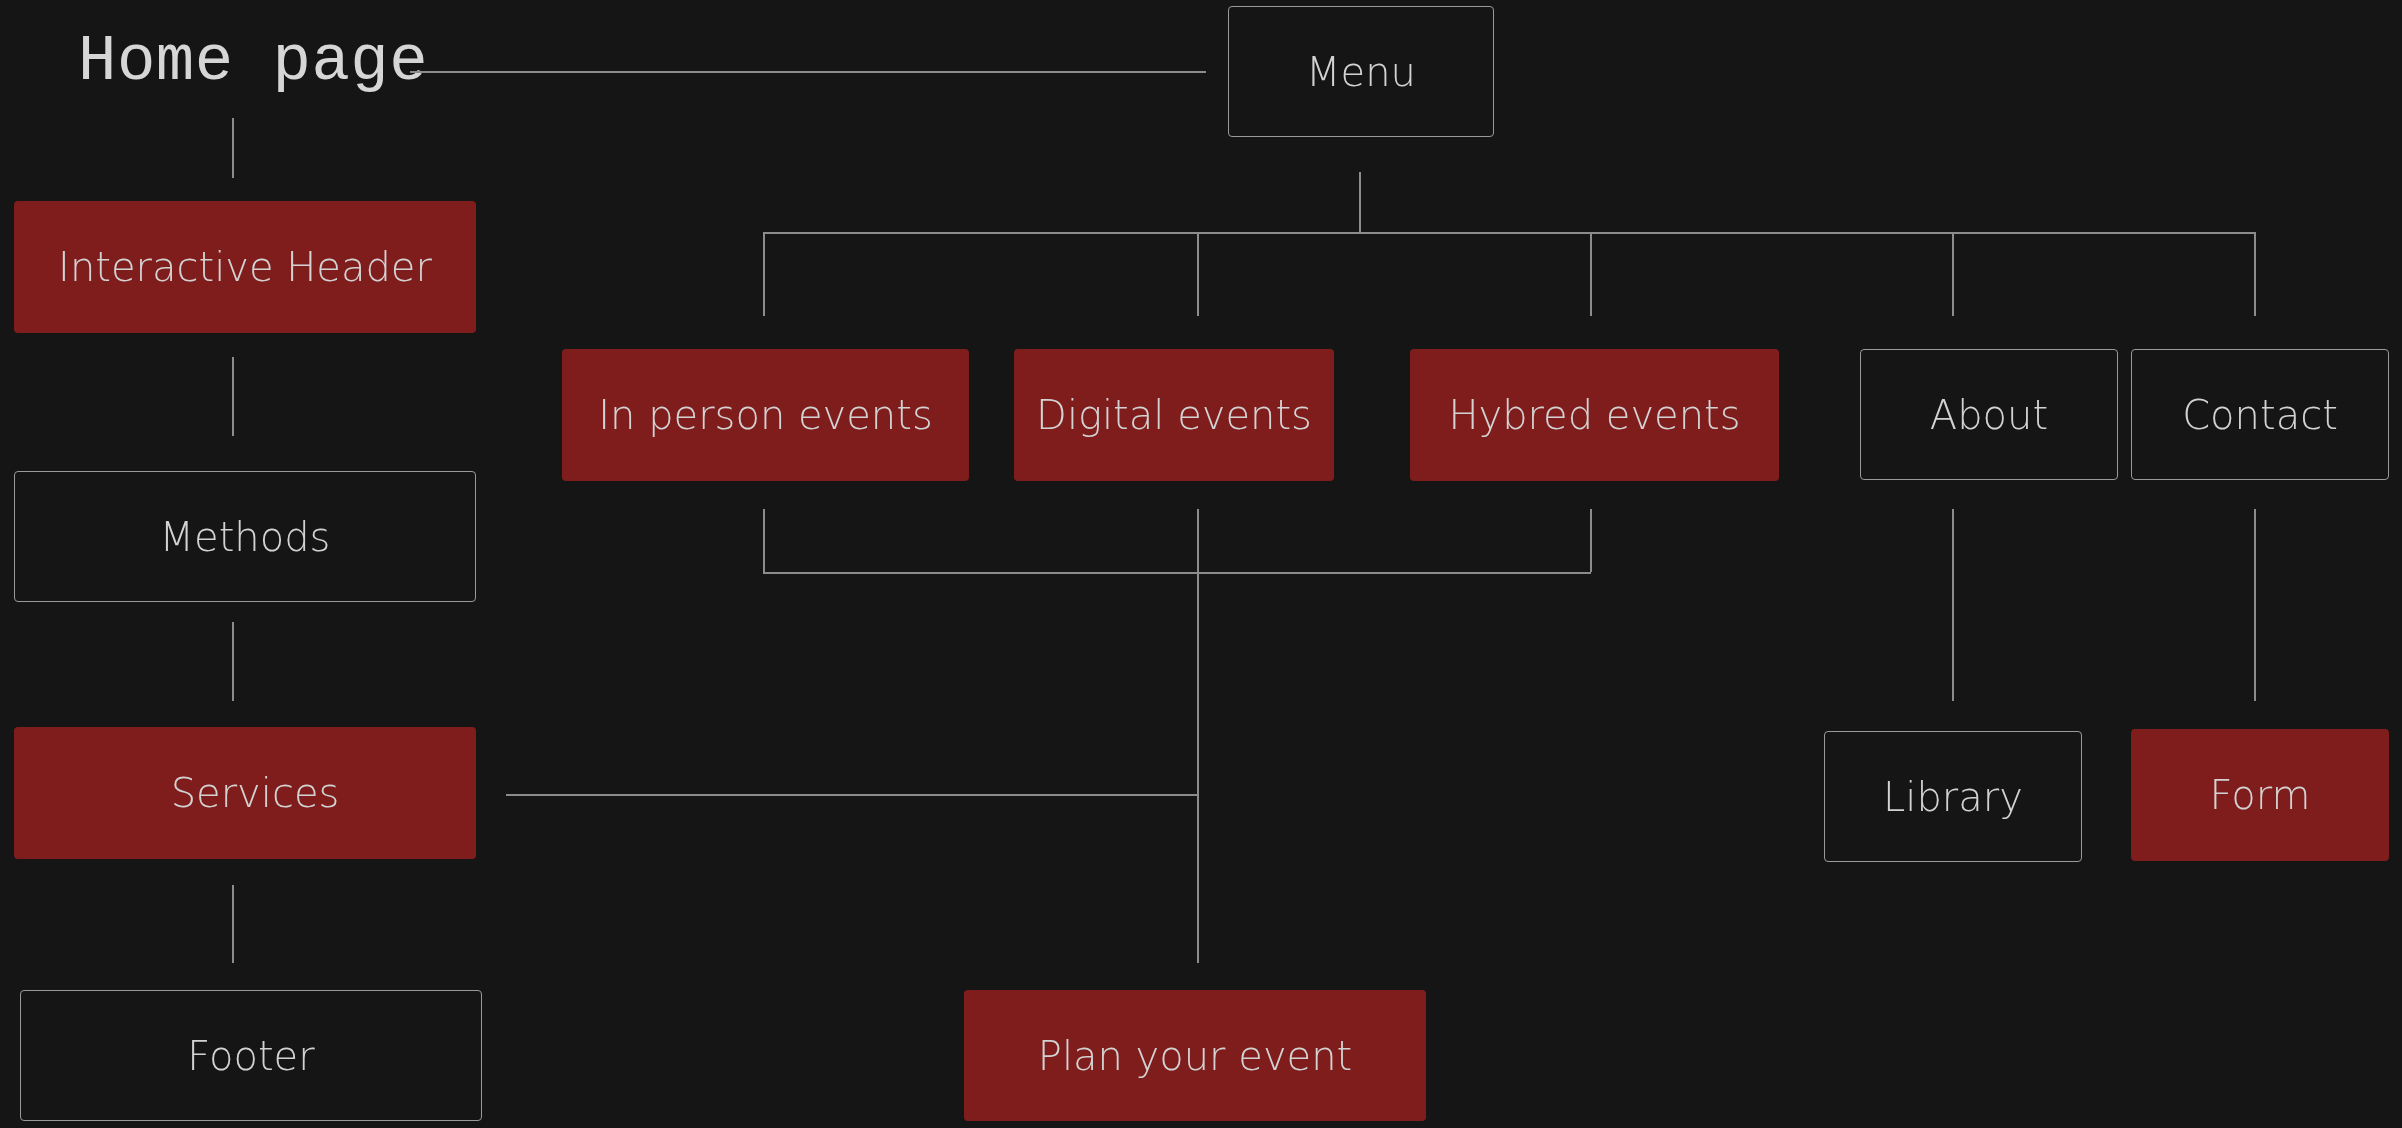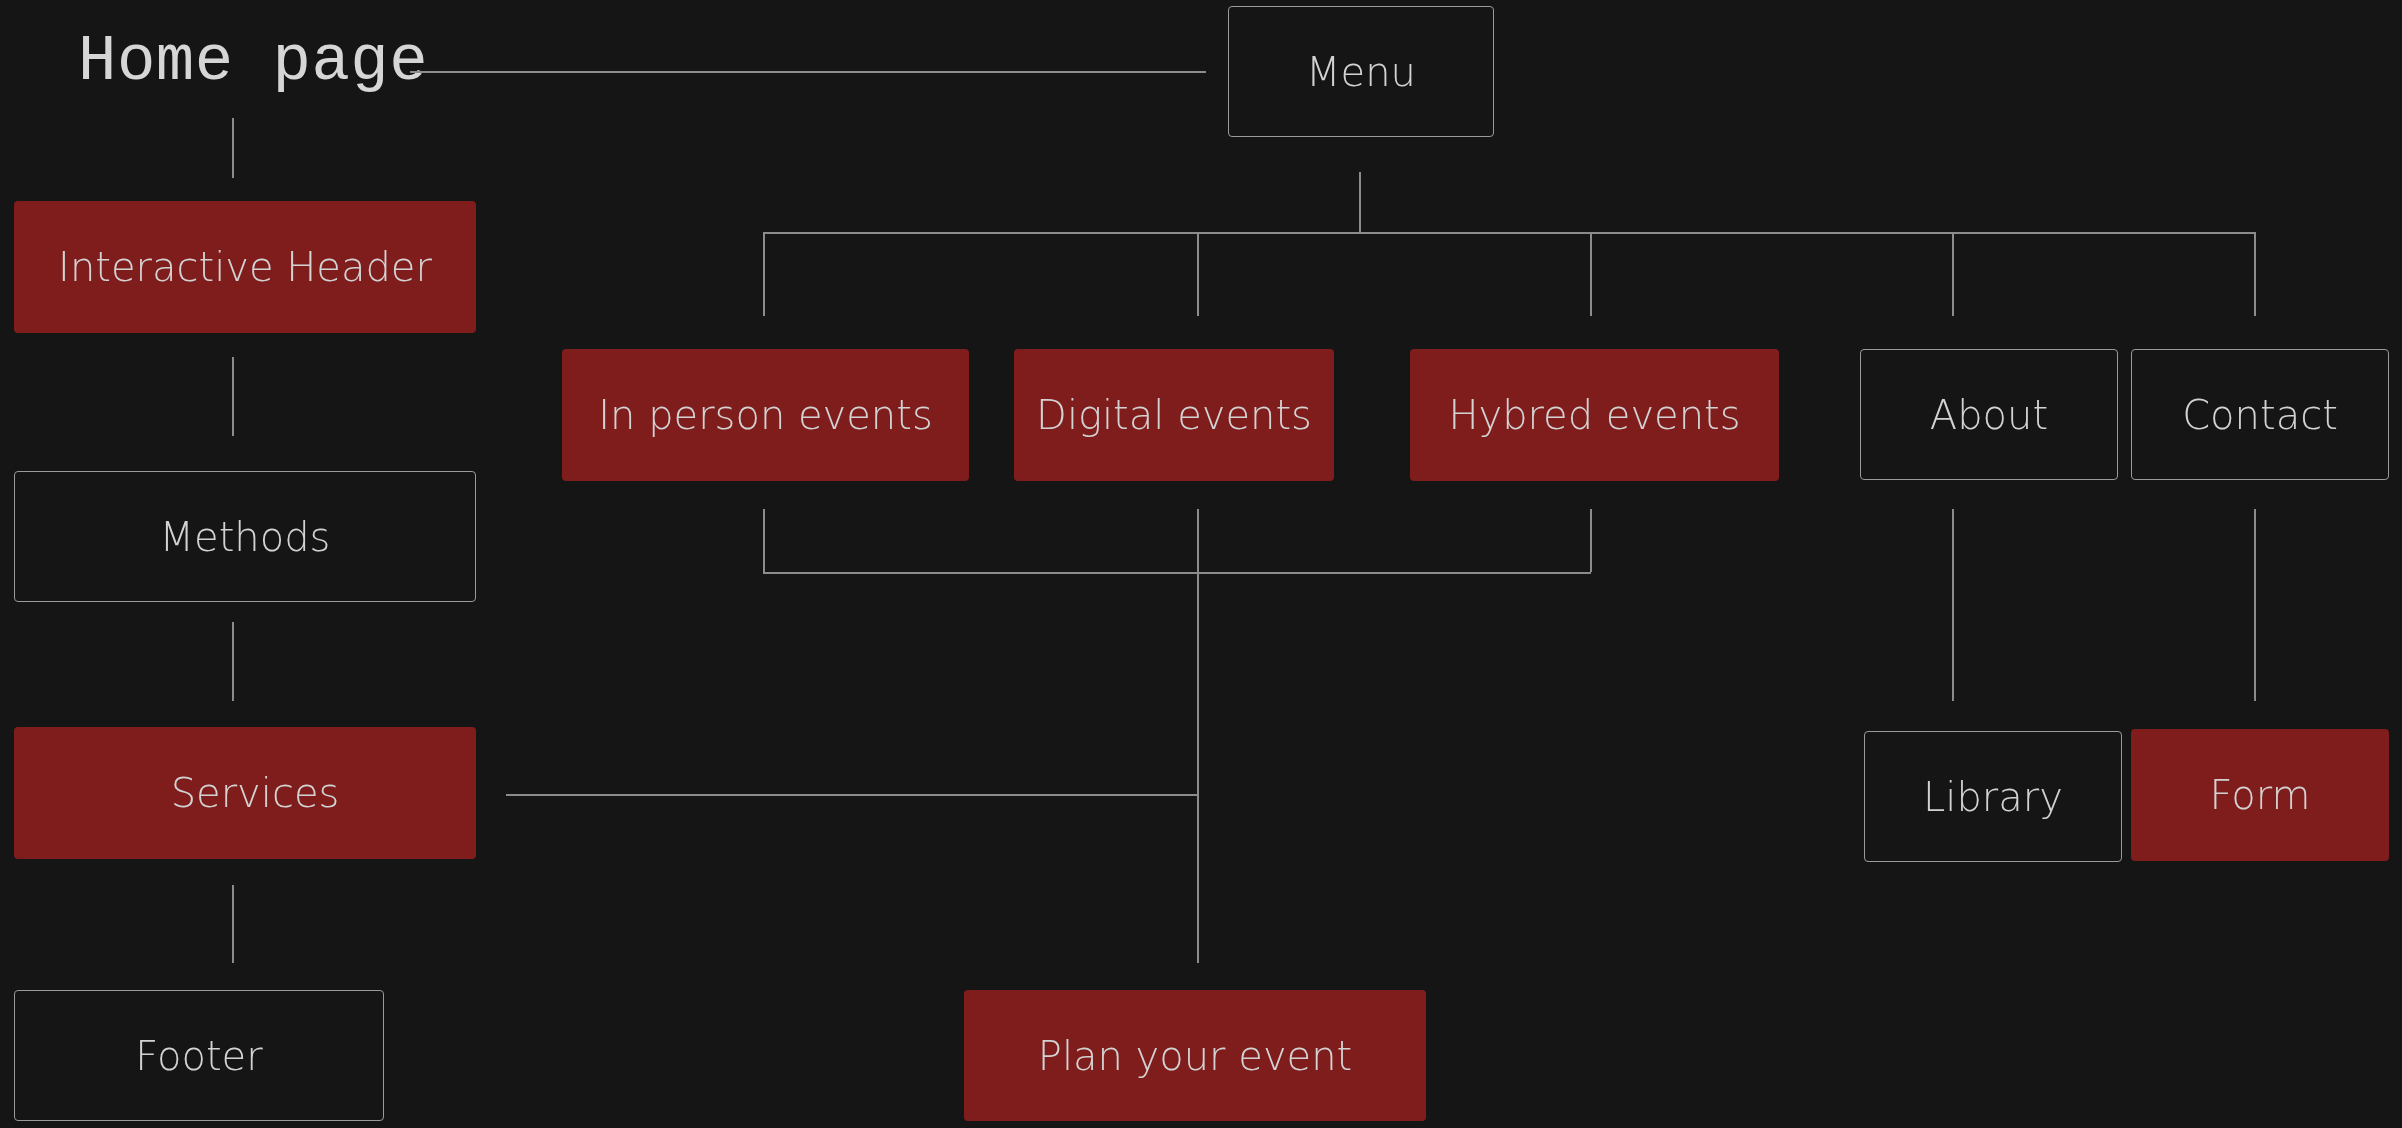--- a/index.html
+++ b/index.html
@@ -44,21 +44,21 @@
 
 <div class="node filled" style="left:14px;top:201px;width:462px;height:132px;">
   <span>Interactive Header</span>
 </div>
 <div class="node outline" style="left:14px;top:462px;width:462px;height:131px;margin-top:9px;">
   <span>Methods</span>
 </div>
 <div class="node filled" style="left:14px;top:727px;width:462px;height:132px;padding-left:20px;">
   <span>Services</span>
 </div>
-<div class="node outline" style="left:14px;top:990px;width:370px;height:131px;">
+<div class="node outline" style="left:20px;top:990px;width:462px;height:131px;">
   <span>Footer</span>
 </div>
 
 <div class="node outline" style="left:1228px;top:6px;width:266px;height:131px;">
   <span>Menu</span>
 </div>
 
 <div class="node filled" style="left:562px;top:349px;width:407px;height:132px;">
   <span>In person events</span>
 </div>
@@ -68,21 +68,21 @@
 <div class="node filled" style="left:1410px;top:349px;width:369px;height:132px;">
   <span>Hybred events</span>
 </div>
 <div class="node outline" style="left:1824px;top:349px;width:258px;height:131px;margin-left:36px;">
   <span>About</span>
 </div>
 <div class="node outline" style="left:2131px;top:349px;width:258px;height:131px;">
   <span>Contact</span>
 </div>
 
-<div class="node outline" style="left:1824px;top:731px;width:258px;height:131px;margin-left:40px;">
+<div class="node outline" style="left:1824px;top:731px;width:258px;height:131px;">
   <span>Library</span>
 </div>
 <div class="node filled" style="left:2131px;top:729px;width:258px;height:132px;">
   <span>Form</span>
 </div>
 
 <div class="node filled" style="left:964px;top:990px;width:462px;height:131px;">
   <span>Plan your event</span>
 </div>
 

